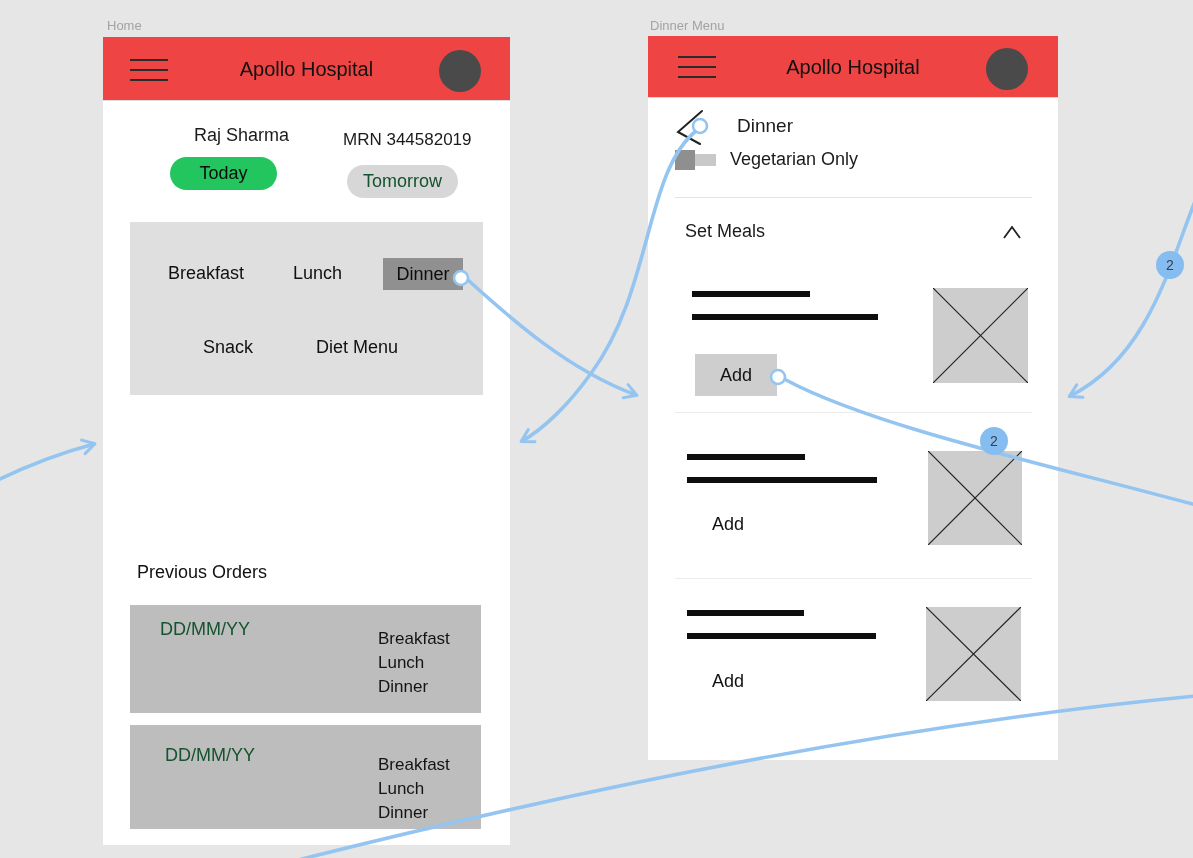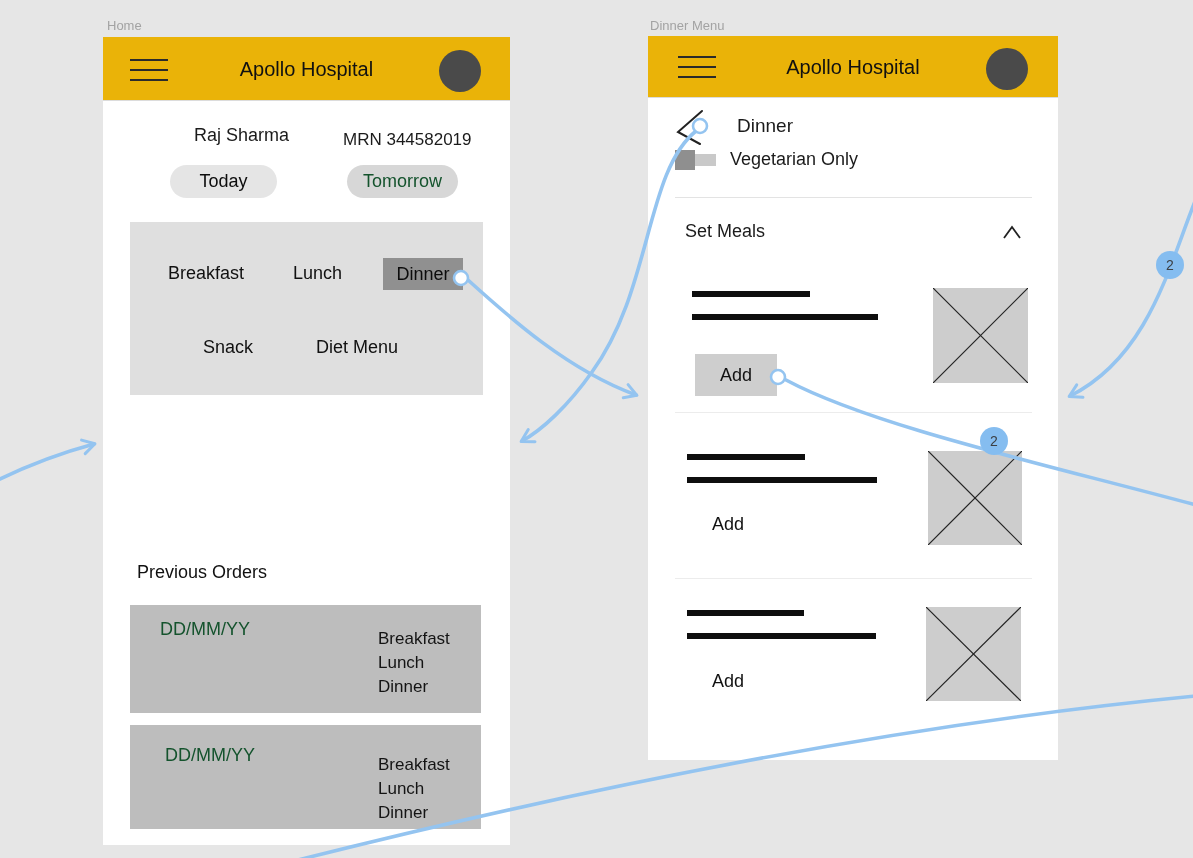--- a/index.html
+++ b/index.html
@@ -10,21 +10,21 @@
     position:relative;
     overflow:hidden;
     color:#1b1b1b;
   }
   .canvas { position:absolute; inset:0; width:1065px; height:858px; }
   .frame-label { position:absolute; font-size:13px; color:#a3a3a3; }
   .screen { position:absolute; background:#ffffff; }
   .abs { position:absolute; }
   .header {
     position:absolute; left:0; right:0; top:0; height:64px;
-    border-bottom:1px solid #dcdcdc; background:#eab308;
+    border-bottom:1px solid #dcdcdc; background:#ef4444;
   }
   .app-title {
     position:absolute; left:0; right:0; top:0; height:64px;
     display:flex; align-items:center; justify-content:center;
     font-size:20px; color:#111;
   }
   .hamburger { position:absolute; width:38px; height:22px; display:flex; flex-direction:column; justify-content:space-between; cursor:pointer; }
   .hamburger i { display:block; height:2px; background:#2b2b2b; }
   .avatar { position:absolute; width:42px; height:42px; border-radius:50%; background:#4a4a4a; cursor:pointer; }
   .pill {
@@ -74,21 +74,21 @@
           <i></i>
           <i></i>
       </div>
       <div class="app-title">Apollo Hospital</div>
       <div class="avatar" style="left:336px; top:13px;"></div>
     </div>
 
     <div class="txt" style="left:67px; top:88px; font-size:18px;margin-left:24px;">Raj Sharma</div>
     <div class="txt" style="left:240px; top:93px; font-size:17px;">MRN 344582019</div>
 
-    <div class="pill" style="left:67px; top:128px; width:107px; background:#e5e5e5; color:#0d0d0d;">Today</div>
+    <div class="pill" style="left:67px; top:120px; width:107px; background:#22c55e; color:#0d0d0d;">Today</div>
     <div class="pill" style="left:244px; top:128px; width:111px; background:#d7d7d7; color:#14532d;">Tomorrow</div>
 
     <div class="panel" style="left:27px; top:185px; width:353px; height:173px;">
       <div class="meal-label" style="left:38px; top:41px;">Breakfast</div>
       <div class="meal-label" style="left:163px; top:41px;">Lunch</div>
       <div class="chip" style="left:253px; top:36px; width:80px; height:32px;">Dinner</div>
       <div class="meal-label" style="left:73px; top:115px;">Snack</div>
       <div class="meal-label" style="left:186px; top:115px;">Diet Menu</div>
     </div>
 

